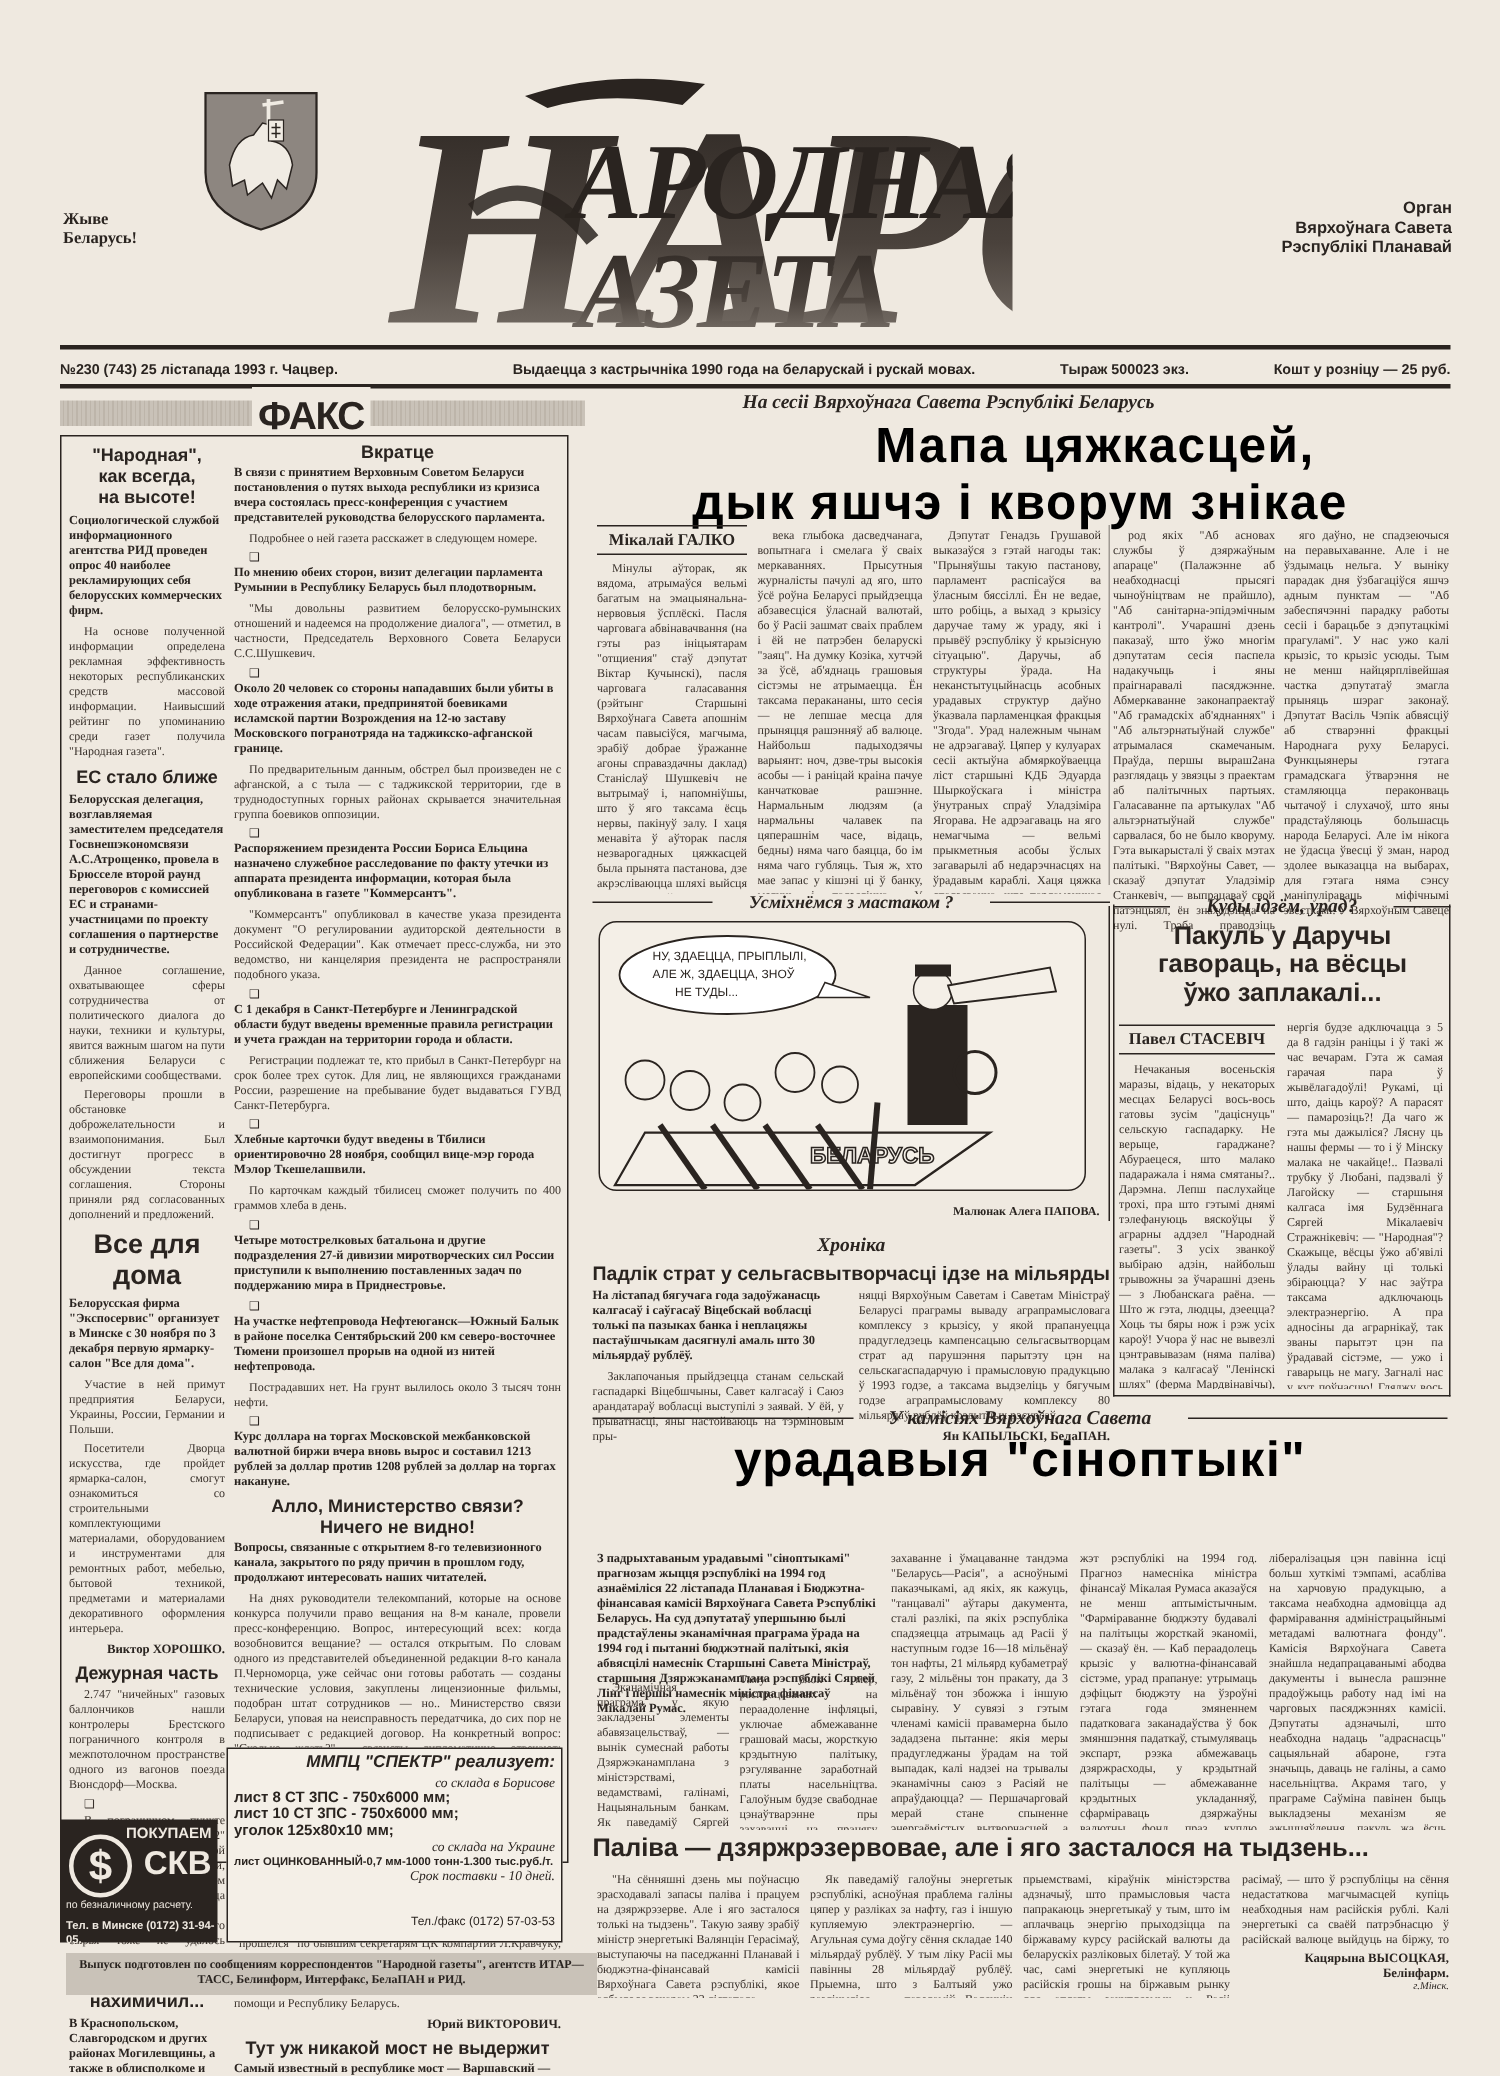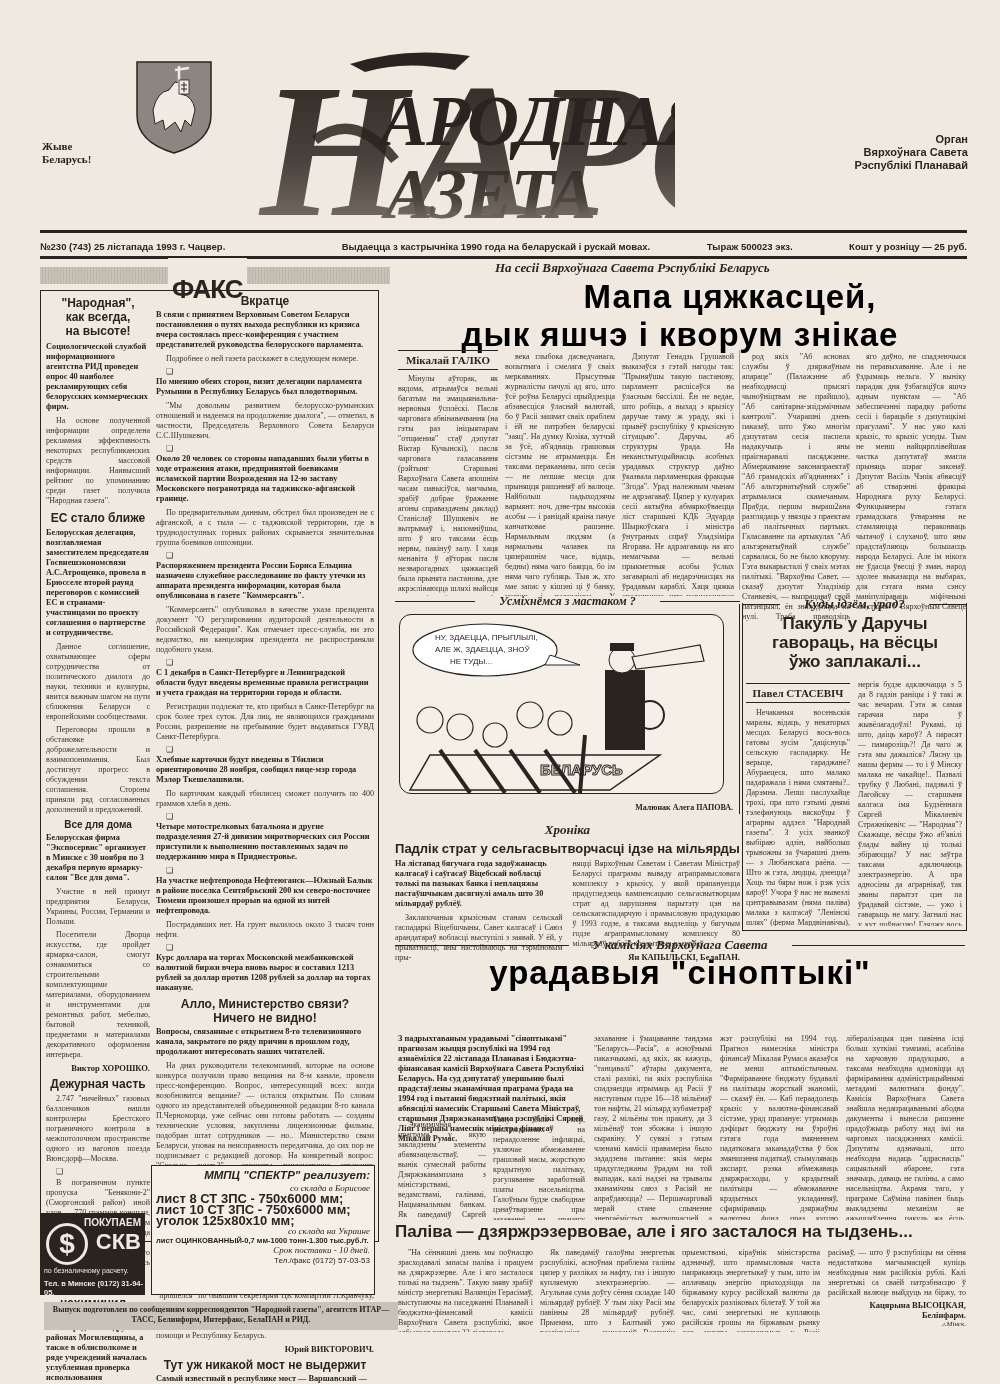--- a/index.html
+++ b/index.html
@@ -18,21 +18,21 @@
   .col-text { font-size: 8px; line-height: 10px; text-align: justify; color: #3a322c; }
   .col-text p { text-indent: 10px; margin-bottom: 3px; }
   .lead { font-weight: bold; font-size: 8.3px; line-height: 10px; color: #2a2420; margin-bottom: 4px; }
   .h-sans { font-family: "Liberation Sans", sans-serif; font-weight: bold; text-align: center; color: #2a2420; }
   .sig { text-align: right; font-weight: bold; font-size: 8.5px; margin: 2px 0 4px; }
   .bullet { font-size: 8px; margin: 1px 0 1px 10px; }
   .rubric { font-family: "Liberation Serif", serif; font-style: italic; font-weight: bold; color: #2a2420; }
   .rubric-line { display: flex; align-items: center; gap: 24px; }
   .rubric-line .ln { flex: 1; height: 1px; background: #2a2420; }
   .fax-band { left: 40px; top: 267px; width: 350px; height: 17px; background: repeating-linear-gradient(90deg,#c9c2b8 0,#c9c2b8 2px,#bdb5aa 2px,#bdb5aa 3px); }
-  .fax-title { left: 168px; top: 258px; font-family: "Liberation Sans", sans-serif; font-size: 26px; font-weight: bold; letter-spacing: -1px; background: #efe9e0; padding: 16px 4px; }
+  .fax-title { left: 168px; top: 258px; font-family: "Liberation Sans", sans-serif; font-size: 26px; font-weight: bold; letter-spacing: -1px; background: #efe9e0; padding: 4px 4px; }
   .grey { background: #c9c2b8; }
   .cartoon { border: 1.5px solid #2a2420; border-radius: 12px; background: #f4efe7; overflow: hidden; }
   .headline-big { font-family: "Liberation Sans", sans-serif; font-weight: 900; color: #000000; text-align: center; letter-spacing: 1px; }
   .byline { font-weight: bold; font-size: 11px; border-top: 1.5px solid #2a2420; border-bottom: 1.5px solid #2a2420; padding: 3px 0; text-align: center; }
   .ad-spectr { background: #f4efe7; }
   .dark { background: #2a2420; color: #efe9e0; }
 </style>
 </head>
 <body>
 
@@ -99,21 +99,21 @@
       <p>На основе полученной информации определена рекламная эффективность некоторых республиканских средств массовой информации. Наивысший рейтинг по упоминанию среди газет получила "Народная газета".</p>
     </div>
 
   <div class="h-sans" style="font-size:12px; margin:5px 0 3px;">ЕС стало ближе</div>
   <div class="lead">Белорусская делегация, возглавляемая заместителем председателя Госвнешэкономсвязи А.С.Атрощенко, провела в Брюсселе второй раунд переговоров с комиссией ЕС и странами-участницами по проекту соглашения о партнерстве и сотрудничестве.</div>
   <div class="col-text">
     <p>Данное соглашение, охватывающее сферы сотрудничества от политического диалога до науки, техники и культуры, явится важным шагом на пути сближения Беларуси с европейскими сообществами.</p>
     <p>Переговоры прошли в обстановке доброжелательности и взаимопонимания. Был достигнут прогресс в обсуждении текста соглашения. Стороны приняли ряд согласованных дополнений и предложений.</p>
   </div>
 
-  <div class="h-sans" style="font-size:10px; margin:4px 0 3px;text-align:center;">Все для дома</div>
+  <div class="h-sans" style="font-size:18px; margin:4px 0 3px;text-align:center;">Все для дома</div>
   <div class="lead">Белорусская фирма "Экспосервис" организует в Минске с 30 ноября по 3 декабря первую ярмарку-салон "Все для дома".</div>
   <div class="col-text">
     <p>Участие в ней примут предприятия Беларуси, Украины, России, Германии и Польши.</p>
     <p>Посетители Дворца искусства, где пройдет ярмарка-салон, смогут ознакомиться со строительными комплектующими материалами, оборудованием и инструментами для ремонтных работ, мебелью, бытовой техникой, предметами и материалами декоративного оформления интерьера.</p>
   </div>
   <div class="sig">Виктор ХОРОШКО.</div>
 
   <div class="h-sans" style="font-size:12px; margin:2px 0 3px;">Дежурная часть</div>
   <div class="col-text">
     <p>2.747 "ничейных" газовых баллончиков нашли контролеры Брестского пограничного контроля в межпотолочном пространстве одного из вагонов поезда Вюнсдорф—Москва.</p>
@@ -199,29 +199,29 @@
   <div class="sig">Юрий ВИКТОРОВИЧ.</div>
 
   <div class="h-sans" style="font-size:12px; margin:2px 0;">Тут уж никакой мост не выдержит</div>
   <div class="lead">Самый известный в республике мост — Варшавский — на ремонте.</div>
 
 </div>
 
 <div class="abs box ad-spectr" style="left:151px; top:1165px; width:224px; height:130px; padding:3px 4px;">
   <div class="sans" style="font-size:11.5px; font-weight:bold; font-style:italic; text-align:right;">ММПЦ "СПЕКТР" реализует:</div>
   <div class="serif" style="font-size:9px; font-style:italic; text-align:right; margin-top:2px;">со склада в Борисове</div>
-  <div class="sans" style="font-size:13px; font-weight:bold; line-height:11px;">
+  <div class="sans" style="font-size:10px; font-weight:bold; line-height:11px;">
     <div>лист 8 СТ 3ПС - 750х6000 мм;</div>
     <div>лист 10 СТ 3ПС - 750х6000 мм;</div>
     <div>уголок 125х80х10 мм;</div>
   </div>
   <div class="serif" style="font-size:9px; font-style:italic; text-align:right;">со склада на Украине</div>
   <div class="sans" style="font-size:7.5px; font-weight:bold;">лист ОЦИНКОВАННЫЙ-0,7 мм-1000 тонн-1.300 тыс.руб./т.</div>
   <div class="serif" style="font-size:9px; font-style:italic; text-align:right;">Срок поставки - 10 дней.</div>
-  <div class="sans" style="font-size:8px; text-align:right; margin-top:1px;">Тел./факс (0172) 57-03-53</div>
+  <div class="sans" style="font-size:8px; text-align:right; margin-top:21px;">Тел./факс (0172) 57-03-53</div>
 </div>
 
 <div class="abs grey" style="left:44px; top:1302px; width:354px; height:28px; padding:3px 6px; text-align:center;">
   <div class="serif" style="font-size:8px; font-weight:bold; line-height:10px;">Выпуск подготовлен по сообщениям корреспондентов "Народной газеты", агентств ИТАР—ТАСС, Белинформ, Интерфакс, БелаПАН и РИД.</div>
 </div>
 
 <div class="abs" style="left:395px; top:260px; width:570px;">
   <div class="rubric" style="font-size:13px; padding-left:100px;">На сесіі Вярхоўнага Савета Рэспублікі Беларусь</div>
   <div class="headline-big" style="font-size:33px; line-height:38px; margin-top:2px;">
     <div style="padding-left:100px">Мапа цяжкасцей,</div>
@@ -286,21 +286,21 @@
   <div class="serif" style="position:absolute; right:6px; bottom:2px; font-size:8px; font-weight:bold;">Малюнак Алега ПАПОВА.</div>
 </div>
 
 <div class="abs" style="left:395px; top:822px; width:345px;">
   <div class="rubric" style="font-size:13px; text-align:center;">Хроніка</div>
   <div class="h-sans" style="font-size:13px; margin:3px 0;">Падлік страт у сельгасвытворчасці ідзе на мільярды</div>
   <div style="display:grid; grid-template-columns:1fr 1fr; column-gap:10px;">
     <div>
       <div class="lead">На лістапад бягучага года задоўжанасць калгасаў і саўгасаў Віцебскай вобласці толькі па пазыках банка і неплацяжы пастаўшчыкам дасягнулі амаль што 30 мільярдаў рублёў.</div>
       <div class="col-text">
-          <p>Заклапочаныя крызісным станам сельскай гаспадаркі Віцебшчыны, Савет калгасаў і Саюз арандатараў вобласці выступілі з заявай. У ёй, у прыватнасці, яны настойваюць на тэрміновым пры-</p>
+          <p>Заклапочаныя прыйдзецца станам сельскай гаспадаркі Віцебшчыны, Савет калгасаў і Саюз арандатараў вобласці выступілі з заявай. У ёй, у прыватнасці, яны настойваюць на тэрміновым пры-</p>
         </div>
     </div>
     <div>
       <div class="col-text">
           <p style="text-indent:0">няцці Вярхоўным Саветам і Саветам Міністраў Беларусі праграмы вываду аграпрамысловага комплексу з крызісу, у якой прапануецца прадугледзець кампенсацыю сельгасвытворцам страт ад парушэння парытэту цэн на сельскагаспадарчую і прамысловую прадукцыю ў 1993 годзе, а таксама выдзеліць у бягучым годзе аграпрамысловаму комплексу 80 мільярдаў рублёў крэдытных рэсурсаў.</p>
         </div>
       <div class="sig">Ян КАПЫЛЬСКІ, БелаПАН.</div>
     </div>
   </div>
 </div>

